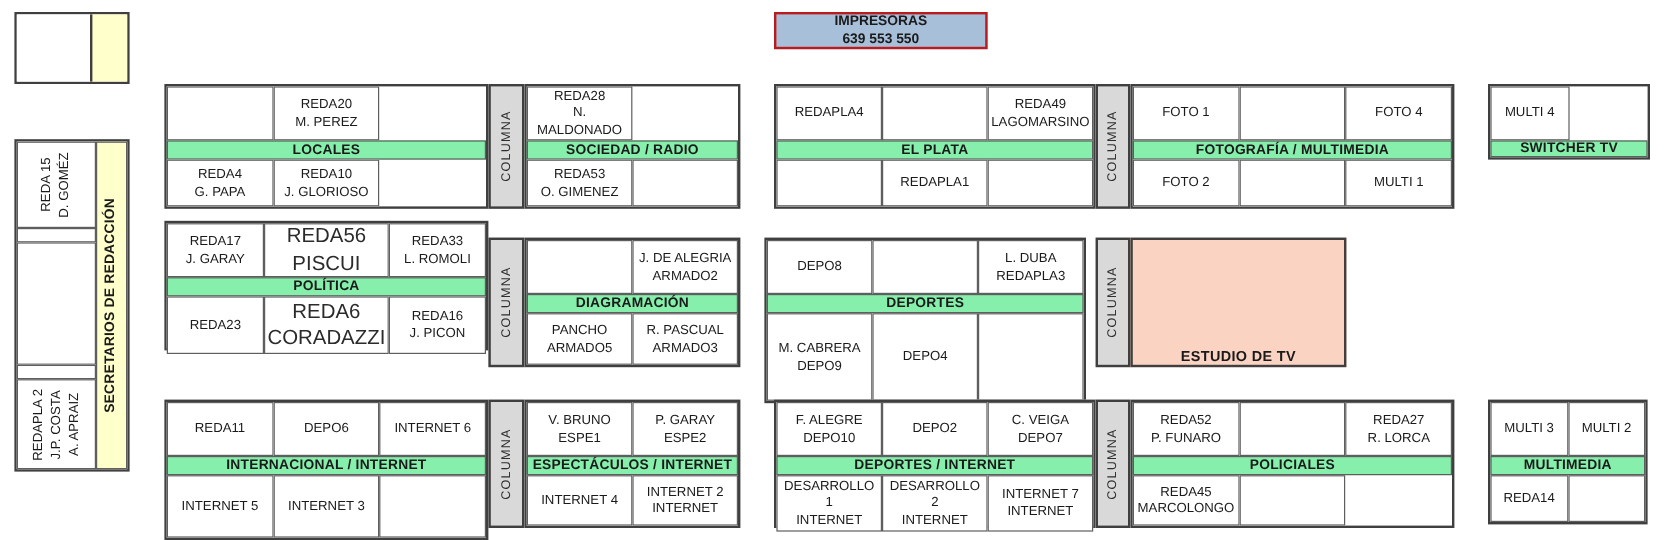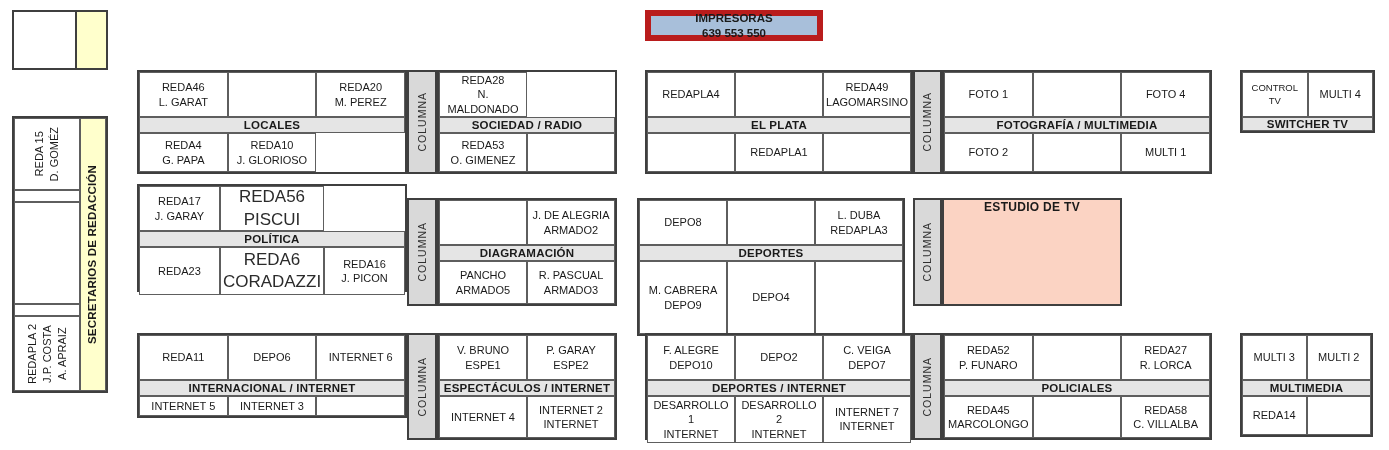--- a/index.html
+++ b/index.html
@@ -28,21 +28,21 @@
     text-align:center;
     font-size:11px;line-height:1.3;
     white-space:pre-line;
     background:#fff;
     padding:1px 2px;
   }
   .cell.alt{font-size:17px;color:#2b2b2b;}
   .cell.small{font-size:9.5px;}
   .band{
     grid-column:1 / -1;
-    background:#e5e5e5;
+    background:#86efac;
     border:1px solid #5e5e5e;
     display:flex;align-items:center;justify-content:center;
     font-size:11.5px;font-weight:bold;
     letter-spacing:.2px;
   }
   
   .vtext{
     writing-mode:vertical-rl;
     transform:rotate(180deg);
     text-align:center;
@@ -51,26 +51,26 @@
   }
   .columna{
     background:#D9D9D9;
     border:2px solid #3f3f3f;
     display:flex;align-items:center;justify-content:center;
     font-size:10.5px;color:#2e2e2e;letter-spacing:1px;
   }
   .estudio{
     background:#FBD3C3;
     border:2px solid #3f3f3f;
-    display:flex;align-items:flex-start;justify-content:center;
+    display:flex;align-items:flex-end;justify-content:center;
     font-weight:bold;font-size:12px;letter-spacing:.3px;
   }
   .printers{
     background:#A8BFDA;
-    border:6px solid #b91c1c;
+    border:2px solid #b91c1c;
     display:flex;flex-direction:column;align-items:center;justify-content:center;
     font-weight:bold;font-size:11.5px;line-height:1.25;
   }
   
   .cornerbox{border:2px solid #3f3f3f;display:flex;background:#fff;}
   .cornerbox .fillwhite{flex:1;background:#fff;}
   .cornerbox .fillyellow{width:29px;background:#FFFFCC;border-left:2px solid #3f3f3f;}
   .leftstruct{
     display:grid;
     grid-template-columns:66px 1fr;
@@ -114,22 +114,20 @@
     <span class="vtext">REDAPLA 2
 J.P. COSTA
 A. APRAIZ</span>
   </div>
   <div class="secstrip">
     <span class="vtext">SECRETARIOS DE REDACCIÓN</span>
   </div>
 </div>
 
 <div class="abs block cols3" style="left:137px;top:70px;width:270px;height:104px">
-  <div class="cell">REDA46
-L. GARAT</div>
   <div class="cell"></div>
   <div class="cell">REDA20
 M. PEREZ</div>
   <div class="band">LOCALES</div>
   <div class="cell">REDA4
 G. PAPA</div>
   <div class="cell">REDA10
 J. GLORIOSO</div>
 </div>
 
@@ -165,30 +163,31 @@
   <div class="cell">FOTO 1</div>
   <div class="cell"></div>
   <div class="cell">FOTO 4</div>
   <div class="band">FOTOGRAFÍA / MULTIMEDIA</div>
   <div class="cell">FOTO 2</div>
   <div class="cell"></div>
   <div class="cell">MULTI 1</div>
 </div>
 
 <div class="abs block cols2 norow2" style="left:1240px;top:70px;width:135px;height:63px">
-  <div class="cell small">CONTROL TV</div>
   <div class="cell">MULTI 4</div>
   <div class="band">SWITCHER TV</div>
 </div>
 
 <div class="abs block cols3" style="left:137px;top:184px;width:270px;height:108px">
   <div class="cell">REDA17
 J. GARAY</div>
   <div class="cell alt">REDA56
 PISCUI</div>
+  <div class="cell">REDA33
+L. ROMOLI</div>
   <div class="band">POLÍTICA</div>
   <div class="cell">REDA23</div>
   <div class="cell alt">REDA6
 CORADAZZI</div>
   <div class="cell">REDA16
 J. PICON</div>
 </div>
 
 <div class="abs columna" style="left:407px;top:198px;width:30px;height:108px">
   <span class="vtext">COLUMNA</span>
@@ -218,21 +217,21 @@
 </div>
 
 <div class="abs columna" style="left:913px;top:198px;width:29px;height:108px">
   <span class="vtext">COLUMNA</span>
 </div>
 
 <div class="abs estudio" style="left:942px;top:198px;width:180px;height:108px">
   <span>ESTUDIO DE TV</span>
 </div>
 
-<div class="abs block cols3" style="left:137px;top:333px;width:270px;height:85px">
+<div class="abs block cols3" style="left:137px;top:333px;width:270px;height:117px">
   <div class="cell">REDA11</div>
   <div class="cell">DEPO6</div>
   <div class="cell">INTERNET 6</div>
   <div class="band">INTERNACIONAL / INTERNET</div>
   <div class="cell">INTERNET 5</div>
   <div class="cell">INTERNET 3</div>
   <div class="cell"></div>
 </div>
 
 <div class="abs columna" style="left:407px;top:333px;width:30px;height:107px">
@@ -272,22 +271,20 @@
 <div class="abs block cols3" style="left:942px;top:333px;width:270px;height:107px">
   <div class="cell">REDA52
 P. FUNARO</div>
   <div class="cell"></div>
   <div class="cell">REDA27
 R. LORCA</div>
   <div class="band">POLICIALES</div>
   <div class="cell">REDA45
 MARCOLONGO</div>
   <div class="cell"></div>
-  <div class="cell">REDA58
-C. VILLALBA</div>
 </div>
 
 <div class="abs block cols2" style="left:1240px;top:333px;width:133px;height:104px">
   <div class="cell">MULTI 3</div>
   <div class="cell">MULTI 2</div>
   <div class="band">MULTIMEDIA</div>
   <div class="cell">REDA14</div>
   <div class="cell"></div>
 </div>
 

